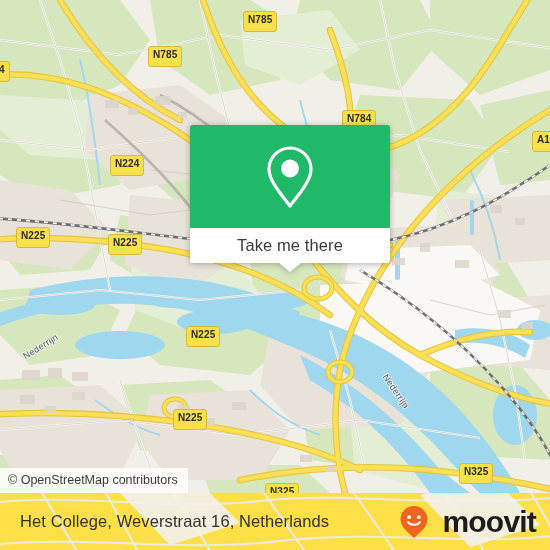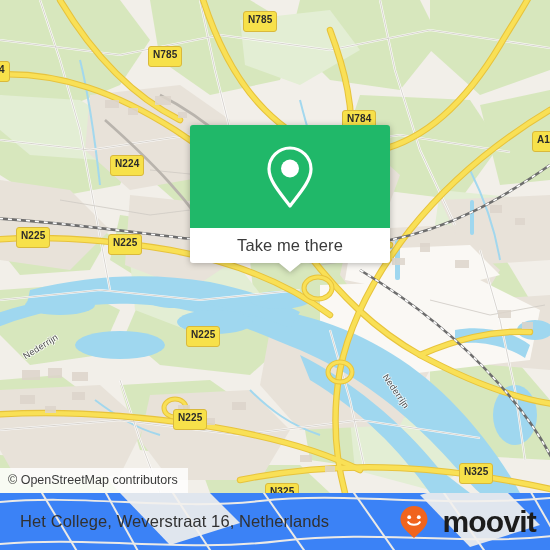--- a/index.html
+++ b/index.html
@@ -121,21 +121,21 @@
     border-top: 9px solid #ffffff;
   }
 
   
   .footer {
     position: absolute;
     left: 0;
     top: 493px;
     width: 550px;
     height: 57px;
-    background: #3b82f6;
+    background: #fde047;
     overflow: hidden;
   }
   .footer-watermark {
     position: absolute;
     left: 0; top: -10px;
     width: 550px;
     height: 80px;
     opacity: 1;
     pointer-events: none;
   }

